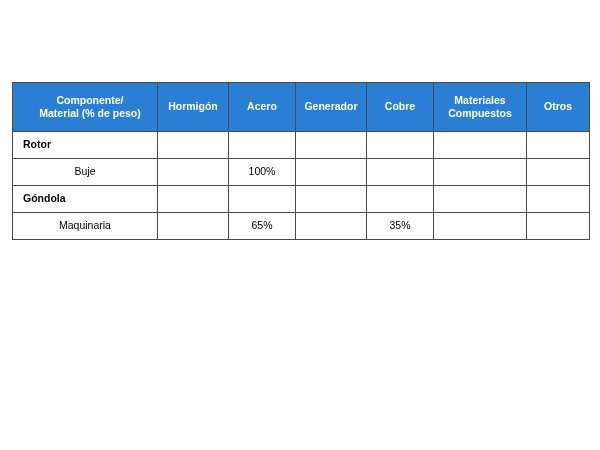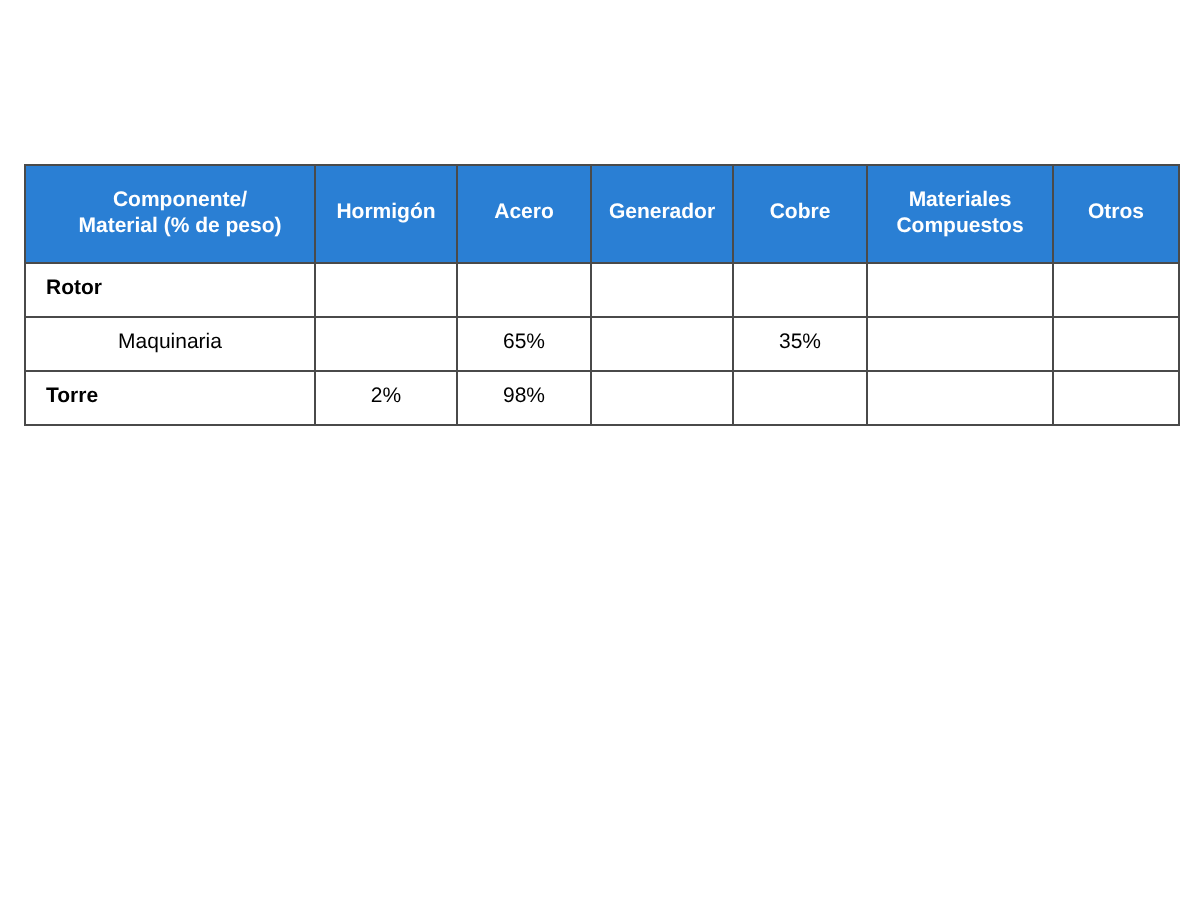--- a/index.html
+++ b/index.html
@@ -107,33 +107,42 @@
         <tr>
           <td class="label section">Rotor</td>
           <td class="value"></td>
           <td class="value"></td>
           <td class="value"></td>
           <td class="value"></td>
           <td class="value"></td>
           <td class="value"></td>
         </tr>
         <tr>
+          <td class="label indent">Buje</td>
+          <td class="value"></td>
+          <td class="value">100%</td>
+          <td class="value"></td>
+          <td class="value"></td>
+          <td class="value"></td>
+          <td class="value"></td>
+        </tr>
+        <tr>
+          <td class="label section">Góndola</td>
+          <td class="value"></td>
+          <td class="value"></td>
+          <td class="value"></td>
+          <td class="value"></td>
+          <td class="value"></td>
+          <td class="value"></td>
+        </tr>
+        <tr>
           <td class="label indent">Maquinaria</td>
           <td class="value"></td>
           <td class="value">65%</td>
           <td class="value"></td>
           <td class="value">35%</td>
-          <td class="value"></td>
-          <td class="value"></td>
-        </tr>
-        <tr>
-          <td class="label section">Torre</td>
-          <td class="value">2%</td>
-          <td class="value">98%</td>
-          <td class="value"></td>
-          <td class="value"></td>
           <td class="value"></td>
           <td class="value"></td>
         </tr>
       </tbody>
     </table>
   </div>
 </div>
 
 </body></html>

